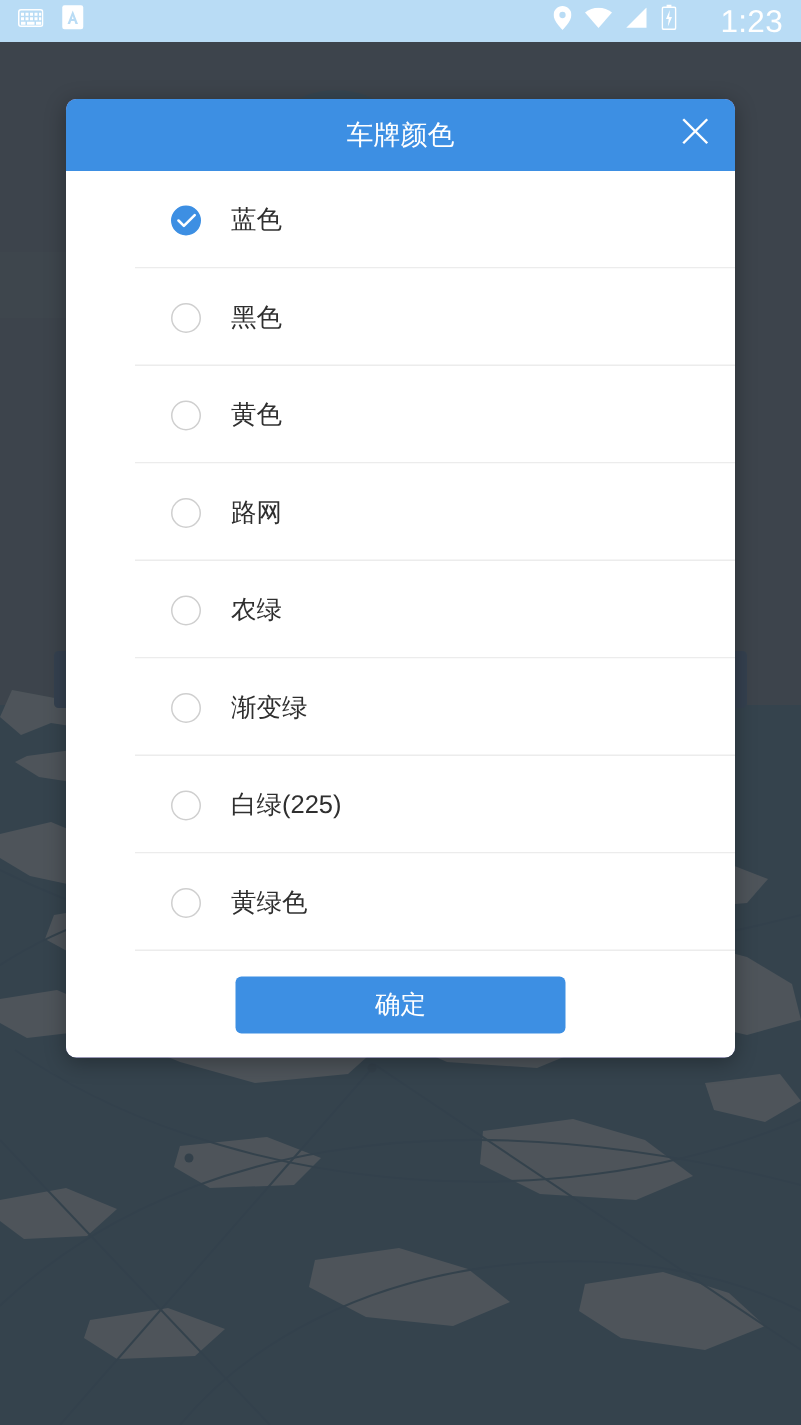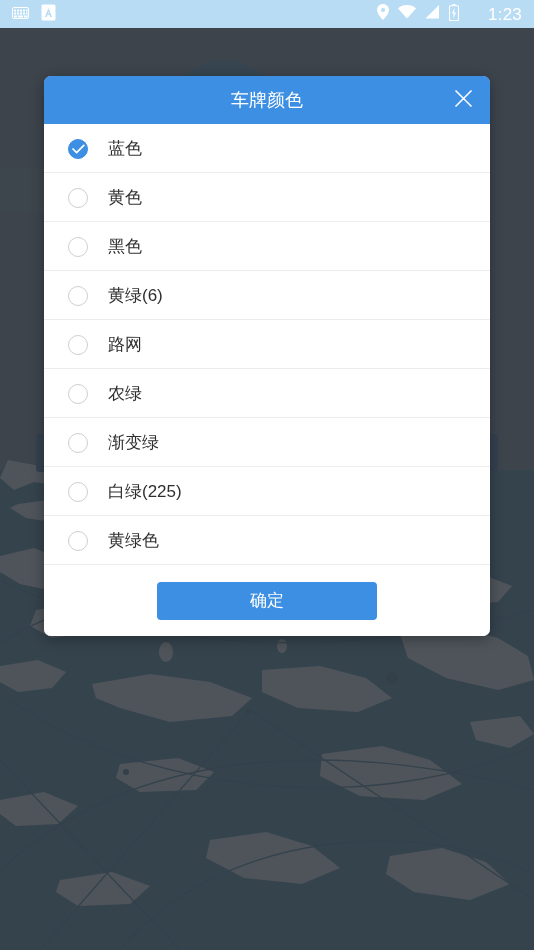--- a/index.html
+++ b/index.html
@@ -75,31 +75,31 @@
     background: #b9dcf5;
     display: flex;
     align-items: center;
     padding: 0 12px;
     z-index: 40;
   }
   .sb-left { display: flex; align-items: center; gap: 12px; }
   .sb-right { margin-left: auto; display: flex; align-items: center; gap: 9px; }
   .sb-time {
     color: #ffffff;
-    font-size: 17px;
+    font-size: 21px;
     letter-spacing: 0.2px;
     line-height: 1;
     margin-left: 20px;
   }
   .sb-icon { display: block; }
 
   
   #dialog {
     position: absolute;
-    left: 44px; top: 76px;
+    left: 44px; top: 66px;
     width: 446px;
     background: #c4b5fd;
     border-radius: 7px;
     overflow: hidden;
     z-index: 50;
     box-shadow: 0 3px 14px rgba(0,0,0,0.32);
   }
   #dialog-header {
     position: relative;
     height: 48px;
@@ -121,26 +121,27 @@
     display: flex;
     align-items: center;
     justify-content: center;
     cursor: pointer;
   }
 
   
   #option-list { background: #ffffff; }
   .option-row {
     position: relative;
-    height: 49px;
+    height: 65px;
     display: flex;
     align-items: center;
     padding-left: 24px;
     cursor: pointer;
     background: #ffffff;
+    margin-left: 46px;
   }
   .option-row::after {
     content: "";
     position: absolute;
     left: 0; right: 0; bottom: 0;
     height: 1px;
     background: #ececec;
   }
   .radio {
     width: 20px; height: 20px;
@@ -322,29 +323,25 @@
             <span class="check">
               <svg width="13" height="10" viewBox="0 0 13 10">
                 <polyline points="1,5 4.6,8.6 11.8,1.4" fill="none" stroke="#ffffff" stroke-width="1.7" stroke-linecap="round" stroke-linejoin="round"></polyline>
               </svg>
             </span>
           </span>
           <span class="option-label">蓝色</span>
         </div>
         <div class="option-row">
           <span class="radio"></span>
+          <span class="option-label">黑色</span>
+        </div>
+        <div class="option-row">
+          <span class="radio"></span>
           <span class="option-label">黄色</span>
-        </div>
-        <div class="option-row">
-          <span class="radio"></span>
-          <span class="option-label">黑色</span>
-        </div>
-        <div class="option-row">
-          <span class="radio"></span>
-          <span class="option-label">黄绿(6)</span>
         </div>
         <div class="option-row">
           <span class="radio"></span>
           <span class="option-label">路网</span>
         </div>
         <div class="option-row">
           <span class="radio"></span>
           <span class="option-label">农绿</span>
         </div>
         <div class="option-row">

